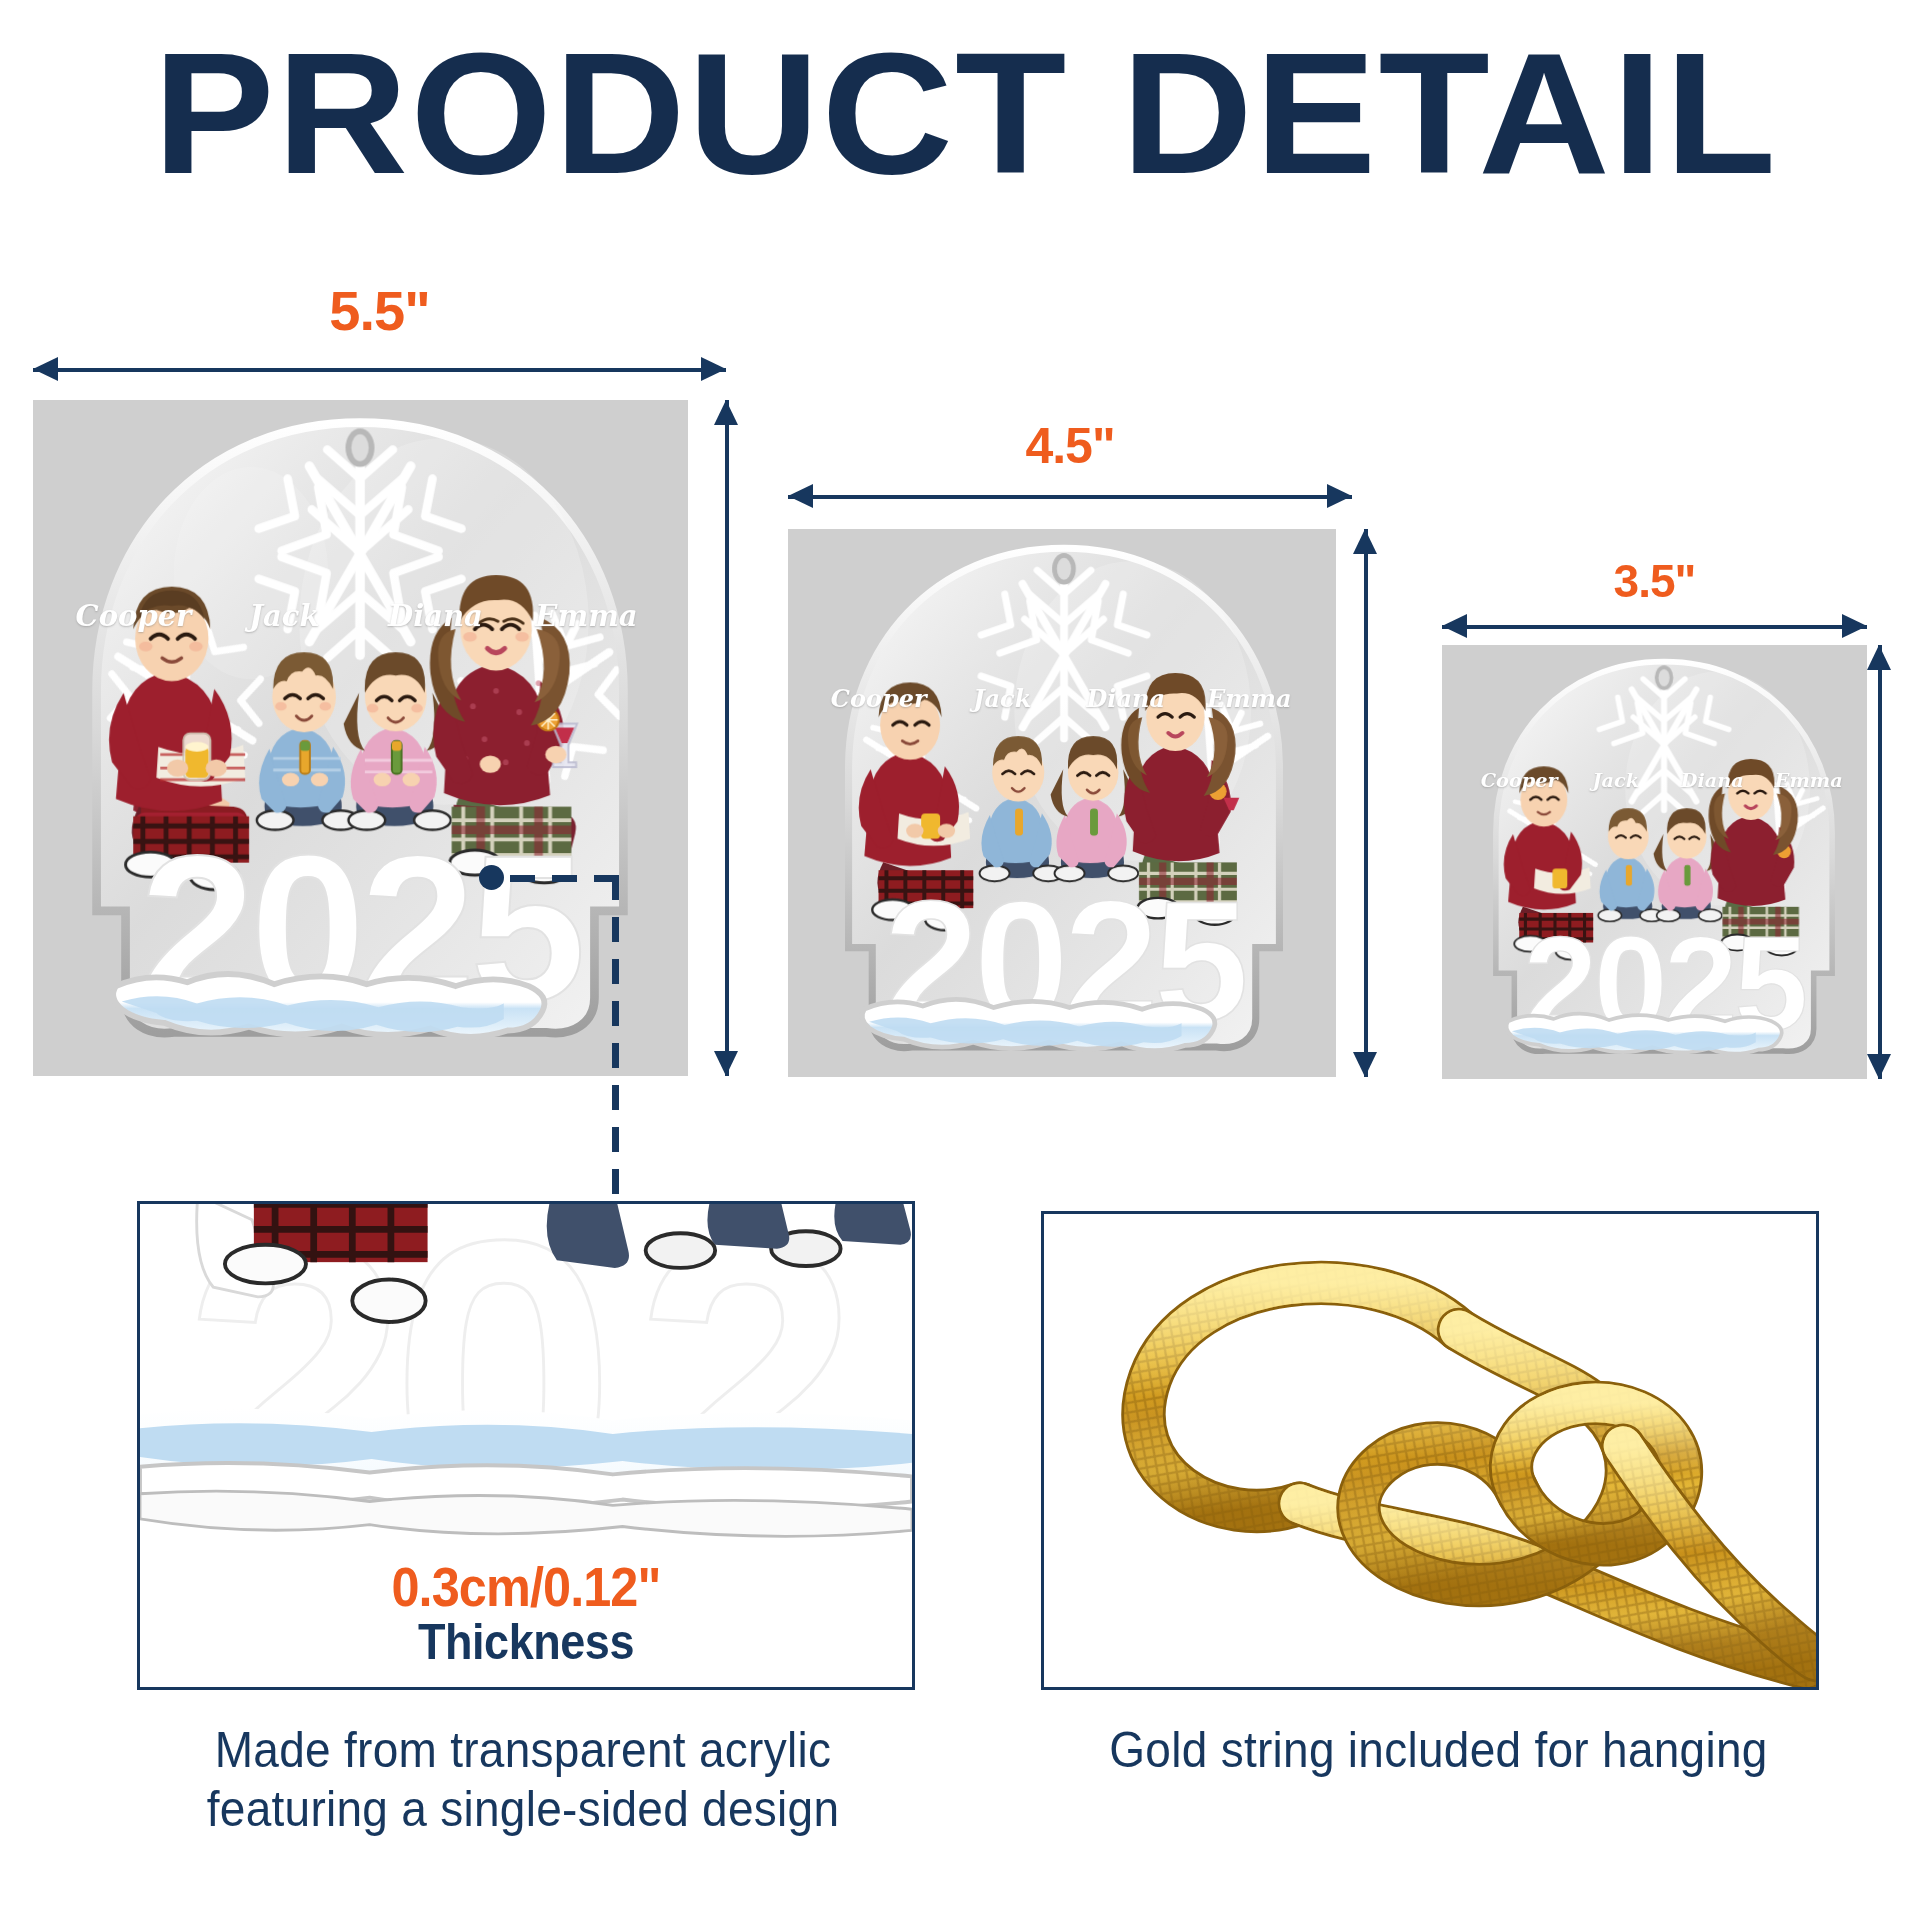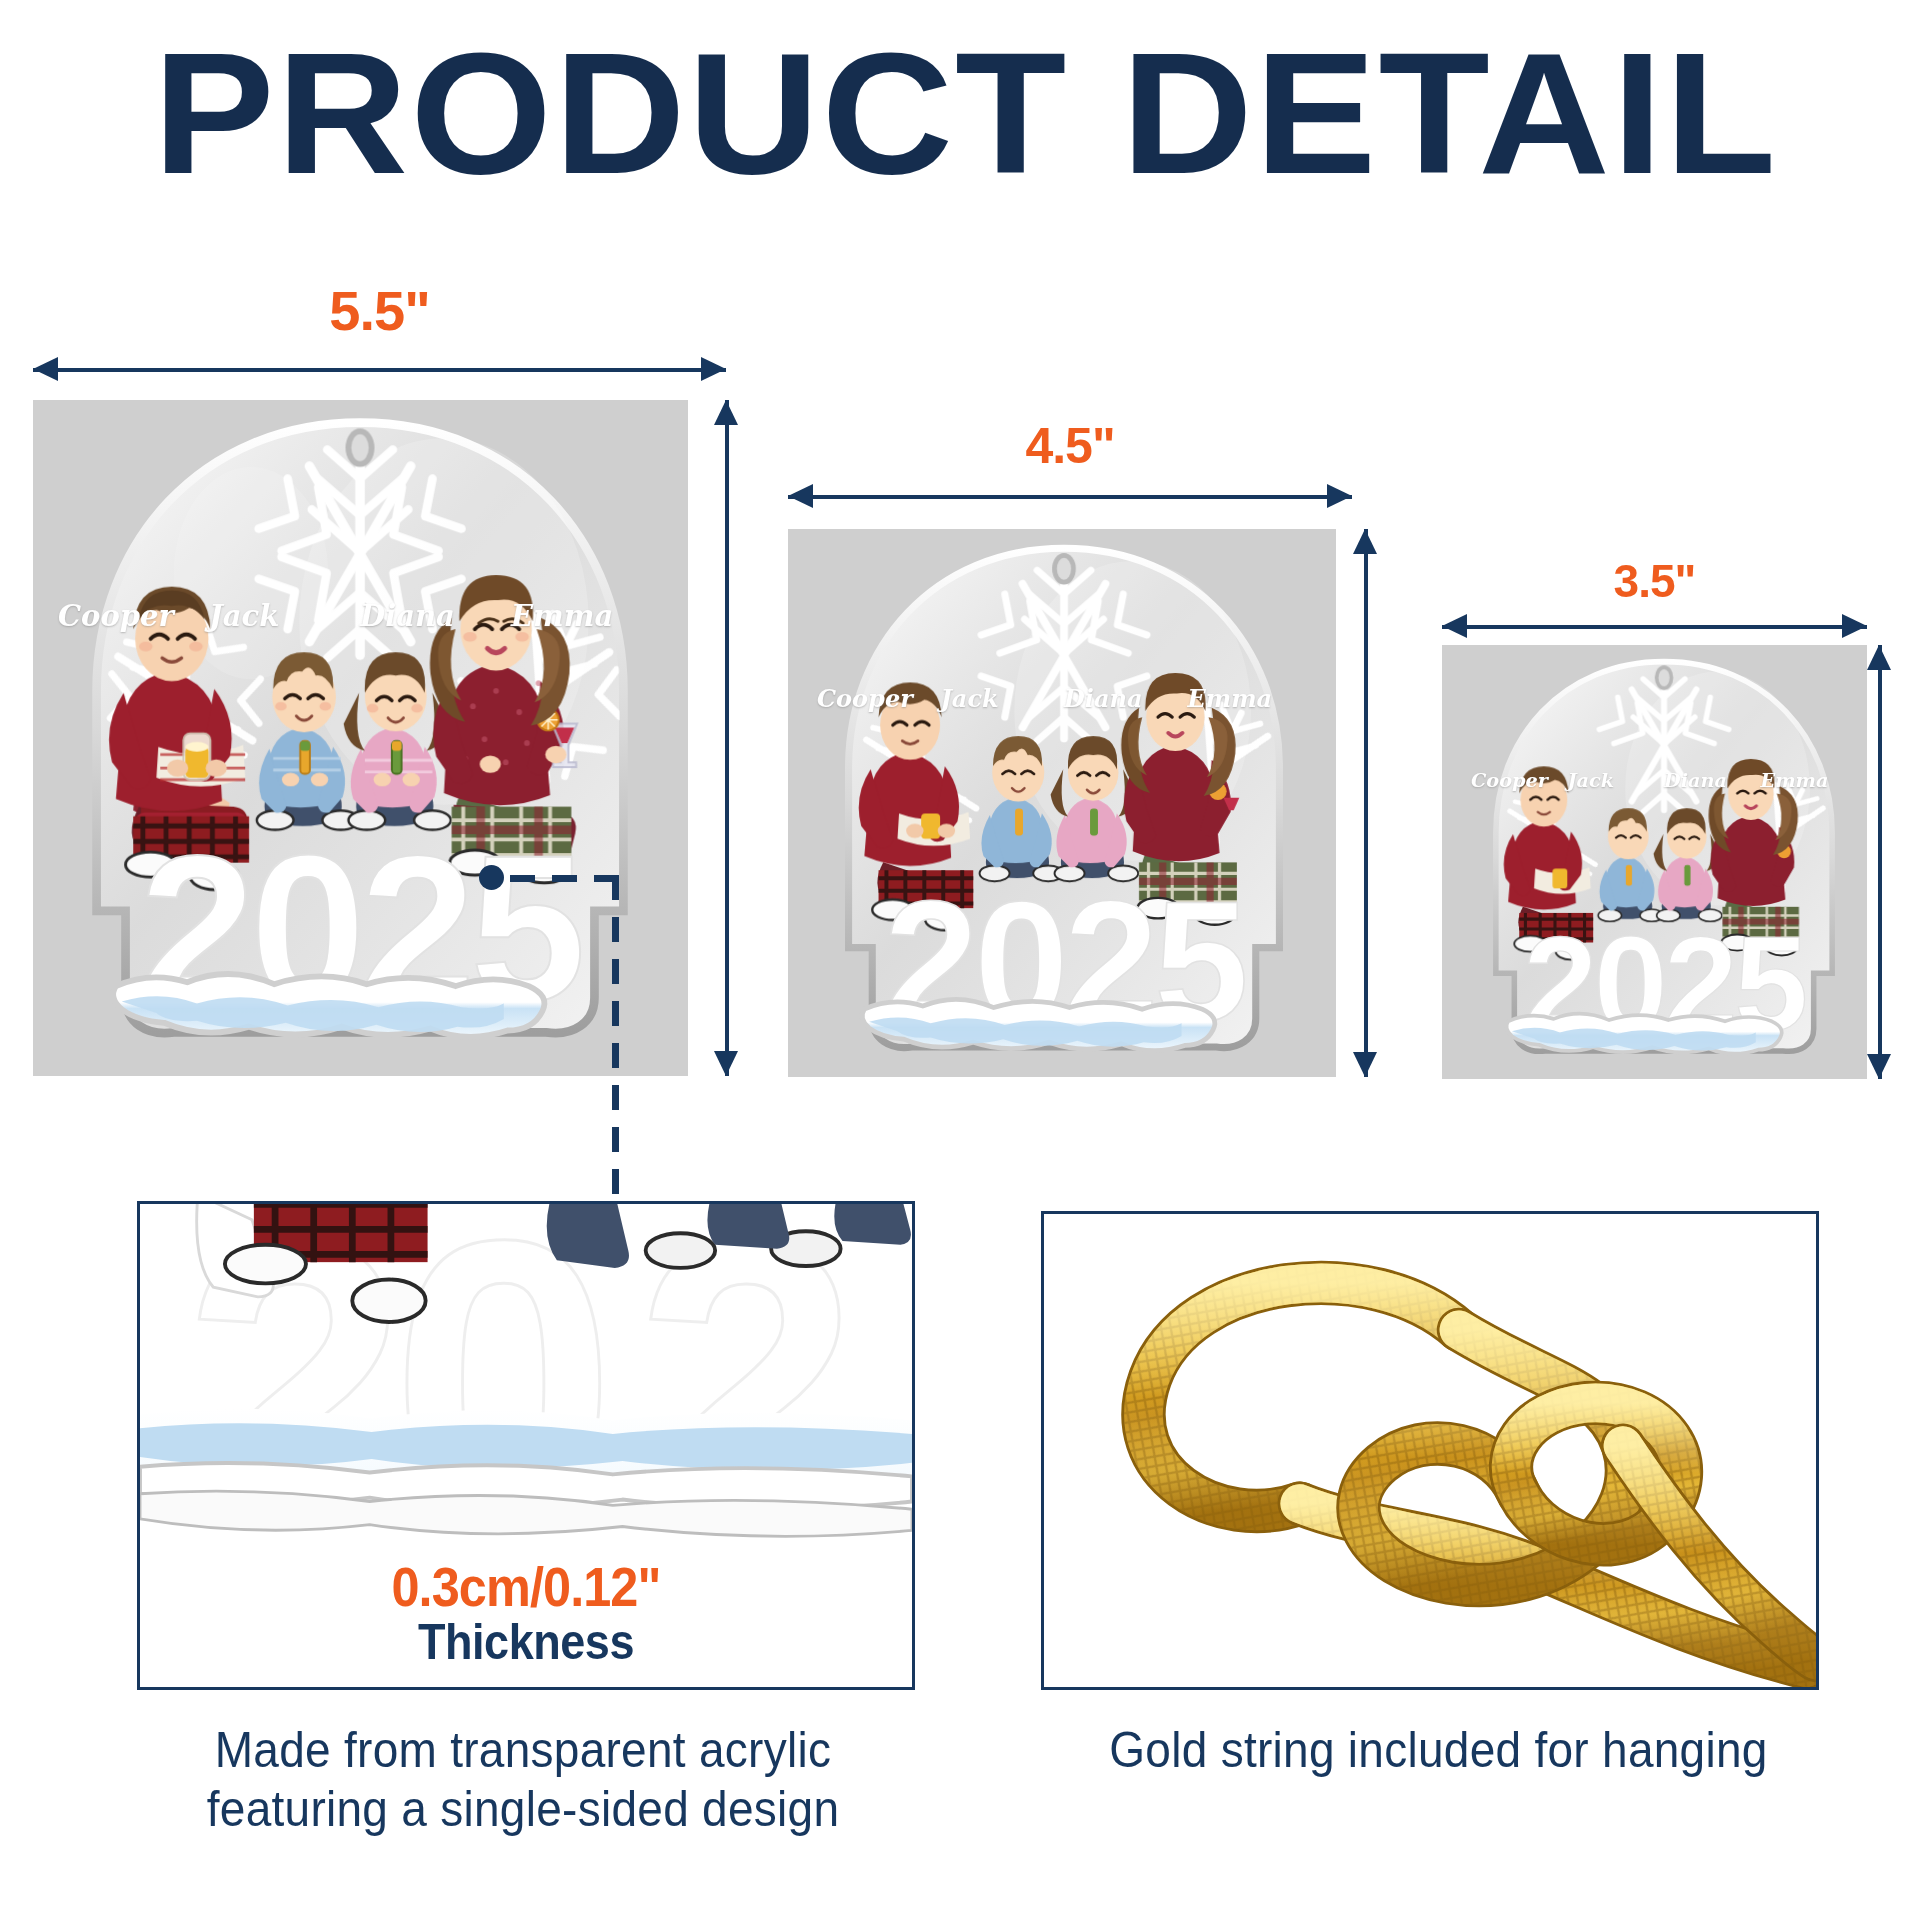--- a/index.html
+++ b/index.html
@@ -32,21 +32,21 @@
   .ahead.down {bottom:0;left:50%;margin-left:-12.6px;border-left:12.6px solid transparent;border-right:12.6px solid transparent;border-top:25px solid #17375e;}
 
   
   .ornament{position:absolute;}
   .orn-svg{display:block;width:100%;height:100%;}
 
   
   .namerow{position:absolute;display:flex;}
   .name{
     font-family:"DejaVu Serif",serif;font-style:italic;font-weight:bold;
-    color:#ffffff;white-space:nowrap;
+    color:#ffffff;text-align:center;white-space:nowrap;
     text-shadow:0 1px 1.9px rgba(120,120,120,.45);
   }
 
   
   .dot{position:absolute;background:#17375e;border-radius:50%;}
   .dash-h{position:absolute;height:6.8px;
      background:repeating-linear-gradient(to right,#17375e 0 25px,transparent 25px 42px);}
   .dash-v{position:absolute;width:6.8px;
      background:repeating-linear-gradient(to bottom,#17375e 0 25px,transparent 25px 42px);}
 

